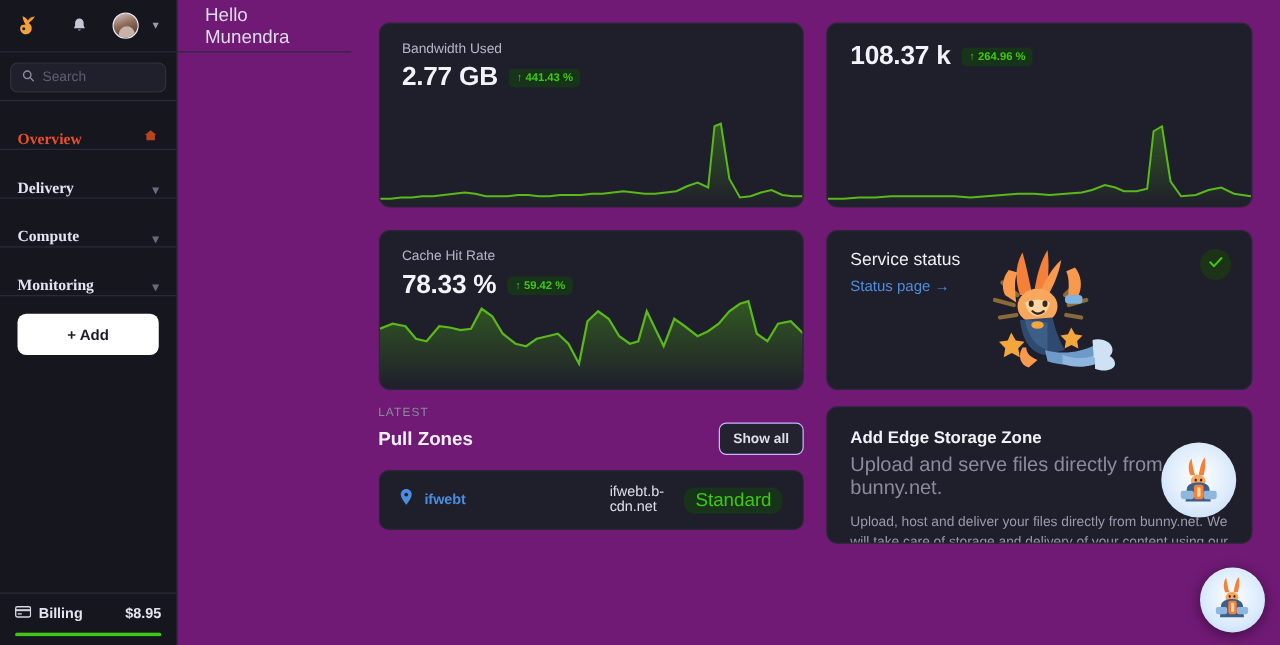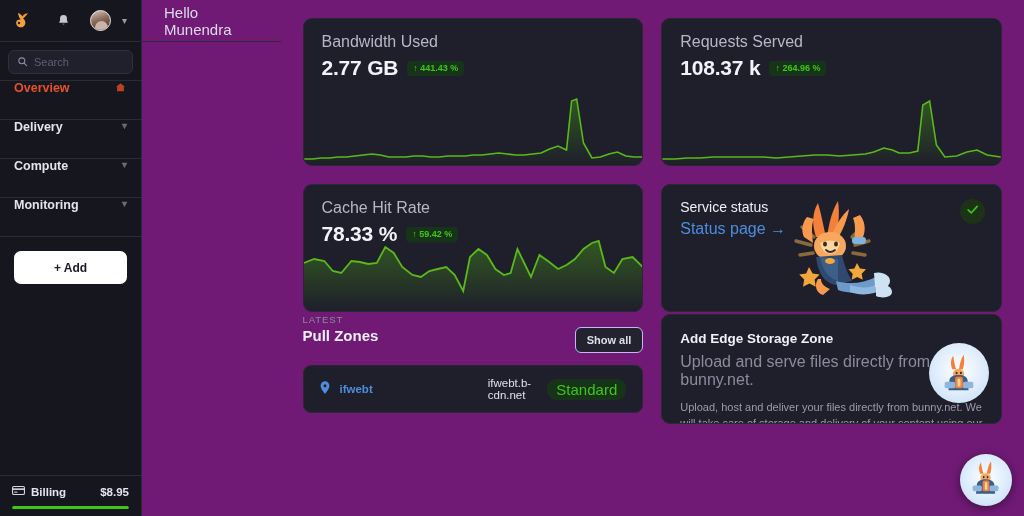--- a/index.html
+++ b/index.html
@@ -46,24 +46,24 @@
   }
   .search-box input {
     background: transparent; border: 0; outline: 0;
     color: #c9c9d6; font-size: 11px; width: 100%;
     font-family: "Liberation Sans", sans-serif;
   }
   .search-box input::placeholder { color: #5e5e70; }
 
   .nav { border-top: 1px solid #2a2a38; }
   .nav-item {
-    height: 39px; display: flex; align-items: flex-start;
+    height: 39px; display: flex; align-items: flex-end;
     padding: 0 14px; border-bottom: 1px solid #2a2a38;
     font-size: 12.5px; font-weight: bold; color: #e4e4ee;
-    justify-content: space-between; cursor: pointer;
+    justify-content: space-between; cursor: pointer; font-family: Liberation Serif, serif;
   }
   .nav-item.active { color: #e8502a; }
   .chev { color: #6a6a7d; font-size: 10px; }
 
   .add-wrap { padding: 14px 14px 0 14px; }
   .add-btn {
     height: 33px; width: 100%; background: #ffffff; color: #1b1b26;
     border: 0; border-radius: 7px; font-size: 12px; font-weight: bold;
     cursor: pointer; font-family: "Liberation Sans", sans-serif;
   }
@@ -93,45 +93,45 @@
   .greeting { font-size: 15px; color: #dcdce8; }
 
   .content { flex: 1 1 auto; padding: 18px 22px 0 22px; overflow: hidden; }
   .grid { display: grid; grid-template-columns: 1fr 1fr; gap: 18px; }
 
   .card {
     background: #1f1f2b; border: 1px solid #282836;
     border-radius: 9px; position: relative; overflow: hidden;
   }
   .card-pad { padding: 14px 18px 0 18px; }
-  .card-title { font-size: 16px; color: #b6b6c8; margin-bottom: 5px; }
+  .card-title { font-size: 11px; color: #b6b6c8; margin-bottom: 5px; }
   .stat-row { display: flex; align-items: center; gap: 9px; }
   .stat-val { font-size: 21px; font-weight: bold; color: #f2f2f8; letter-spacing: -0.2px; }
   .badge {
     background: #17331a; color: #3ec713; font-size: 9px; font-weight: bold;
     border-radius: 4px; padding: 3px 6px; line-height: 1; white-space: nowrap;
   }
   .spark { position: absolute; left: 0; right: 0; bottom: 0; height: 72px; }
   .spark svg { display: block; width: 100%; height: 100%; }
 
   .card-kpi { height: 148px; }
   .card-mid { height: 128px; }
 
-  .status-link { font-size: 16px; color: #4c8dde; text-decoration: none; cursor: pointer; }
+  .status-link { font-size: 12px; color: #4c8dde; text-decoration: none; cursor: pointer; }
   .status-dot {
     position: absolute; top: 14px; right: 16px; width: 25px; height: 25px;
     border-radius: 50%; background: #1d3317; display: flex;
     align-items: center; justify-content: center;
   }
   .mascot { position: absolute; left: 50%; transform: translateX(-50%); bottom: 4px; }
 
   
-  .bottom { display: grid; grid-template-columns: 1fr 1fr; gap: 18px; margin-top: 2px; }
+  .bottom { display: grid; grid-template-columns: 1fr 1fr; gap: 18px; margin-top: 13px; }
   .latest-label { font-size: 9.5px; letter-spacing: 0.9px; color: #8b8b9e; }
-  .pz-head { display: flex; align-items: flex-start; justify-content: space-between; margin-top: 2px; }
+  .pz-head { display: flex; align-items: center; justify-content: space-between; margin-top: 2px; }
   .pz-title { font-size: 15px; font-weight: bold; color: #f0f0f7; }
   .showall {
     background: #23232f; border: 1px solid #c4b5fd; color: #dfdfec;
     font-size: 11px; font-weight: bold; border-radius: 6px; padding: 6px 11px;
     cursor: pointer; font-family: "Liberation Sans", sans-serif;
   }
   .pz-row {
     margin-top: 12px; background: #1f1f2b; border: 1px solid #282836;
     border-radius: 8px; height: 48px; display: flex; align-items: center;
     padding: 0 16px; gap: 10px;
@@ -280,21 +280,20 @@
               </linearGradient>
                 </defs>
               <path d="M0 66 L10 66 L20 65 L30 65 L40 64 L50 64 L60 63 L70 62 L80 61 L90 62 L100 64 L110 64 L120 64 L130 63 L140 63 L150 64 L160 64 L170 63 L180 63 L190 63 L200 62 L210 62 L220 61 L230 60 L240 61 L250 62 L260 62 L270 61 L280 60 L290 56 L300 53 L310 57 L316 8 L322 6 L330 50 L340 65 L350 64 L360 61 L370 59 L380 63 L390 64 L400 64 L400 72 L0 72 Z" fill="url(#g1)"></path>
               <path d="M0 66 L10 66 L20 65 L30 65 L40 64 L50 64 L60 63 L70 62 L80 61 L90 62 L100 64 L110 64 L120 64 L130 63 L140 63 L150 64 L160 64 L170 63 L180 63 L190 63 L200 62 L210 62 L220 61 L230 60 L240 61 L250 62 L260 62 L270 61 L280 60 L290 56 L300 53 L310 57 L316 8 L322 6 L330 50 L340 65 L350 64 L360 61 L370 59 L380 63 L390 64 L400 64" fill="none" stroke="#5ab81a" stroke-width="1.6" vector-effect="non-scaling-stroke"></path>
             </svg>
           </div>
         </div>
 
         <div class="card card-kpi">
           <div class="card-pad">
-            <div class="card-title">Requests Served</div>
             <div class="stat-row">
               <span class="stat-val">108.37 k</span>
               <span class="badge">↑ 264.96 %</span>
             </div>
           </div>
           <div class="spark">
             <svg viewBox="0 0 400 72" preserveAspectRatio="none">
               <defs>
                   <linearGradient id="g2" x1="0" y1="0" x2="0" y2="1">
                 <stop offset="0%" stop-color="#4caf13" stop-opacity=".38"></stop>

